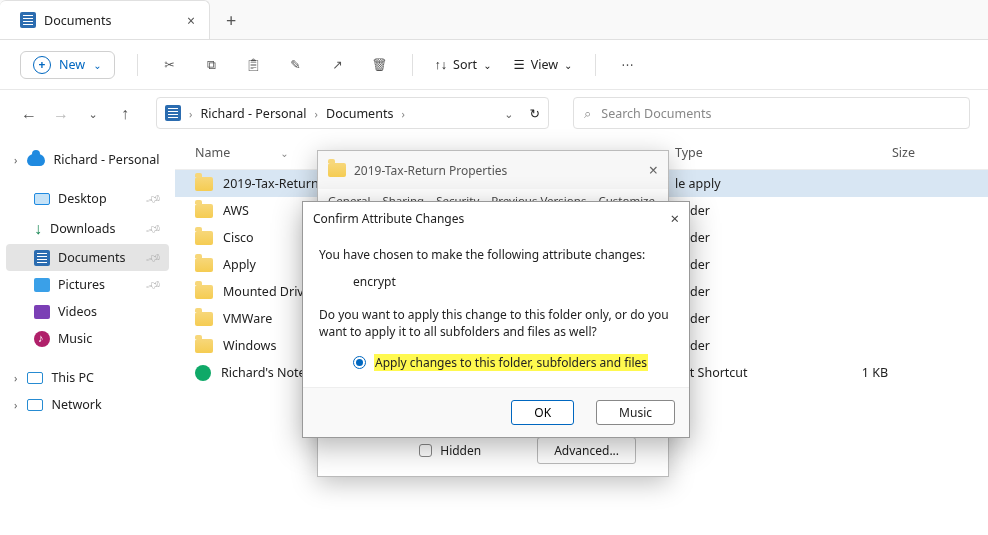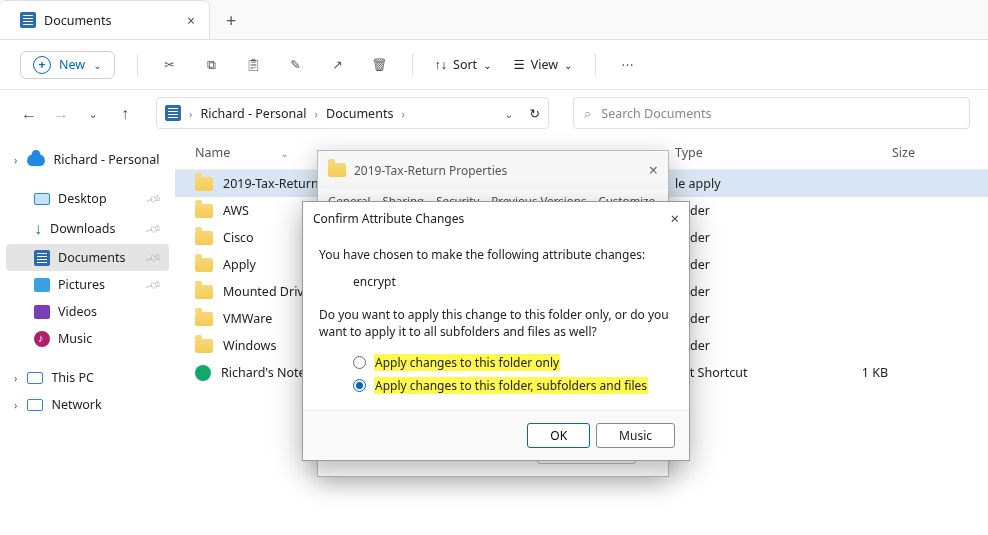--- a/index.html
+++ b/index.html
@@ -79,21 +79,21 @@
 #confirm-head .cls{font-size:15px;color:#444;}
 #confirm-body{padding:12px 16px 0 16px;}
 #confirm-body .msg{margin-bottom:10px;}
 #confirm-body .attr{margin-left:34px;margin-bottom:16px;}
 #confirm-body .ask{margin-bottom:14px;}
 .radio-row{display:flex;align-items:center;gap:8px;margin-left:34px;margin-bottom:6px;}
 .radio{width:13px;height:13px;border:1.5px solid #666;border-radius:50%;display:inline-flex;align-items:center;justify-content:center;}
 .radio.on{border-color:#0067c0;}
 .radio.on::after{content:"";width:7px;height:7px;background:#0067c0;border-radius:50%;}
 .hl{background:#fff94f;padding:0 1px;}
-#confirm-foot{display:flex;gap:6px;justify-content:flex-end;padding:12px 14px;border-top:1px solid #eee;margin-top:16px;background:#f9f9f9;}
+#confirm-foot{display:flex;gap:22px;justify-content:flex-end;padding:12px 14px;border-top:1px solid #eee;margin-top:16px;background:#f9f9f9;}
 .pbtn{border:1px solid #888;background:#fff;border-radius:3px;padding:3px 22px;font-size:12px;}
 .pbtn.primary{border-color:#0067c0;color:#000;}
 .chk{width:13px;height:13px;border:1.5px solid #888;border-radius:3px;display:inline-flex;align-items:center;justify-content:center;}
 .chk.on{background:#0067c0;border-color:#0067c0;}
 .chk.on::after{content:"✓";color:#fff;font-size:10px;line-height:1;}
 .sort-chevron{font-size:10px;color:#888;margin-left:50px;}
 </style>
 </head>
 <body>
 
@@ -323,24 +323,20 @@
 <div id="confirm">
   <div id="confirm-head">
     <span class="ttl">Confirm Attribute Changes</span>
     <span class="cls">×</span>
   </div>
   <div id="confirm-body">
     <div class="msg">You have chosen to make the following attribute changes:</div>
     <div class="attr">encrypt</div>
     <div class="ask">Do you want to apply this change to this folder only, or do you want to apply it to all subfolders and files as well?</div>
     <div class="radio-row">
-      <span class="radio"></span>
-      <span class="hl">Apply changes to this folder only</span>
-    </div>
-    <div class="radio-row">
       <span class="radio on"></span>
       <span class="hl">Apply changes to this folder, subfolders and files</span>
     </div>
   </div>
   <div id="confirm-foot">
     <span class="pbtn primary">OK</span>
     <span class="pbtn">Music</span>
   </div>
 </div>
 

